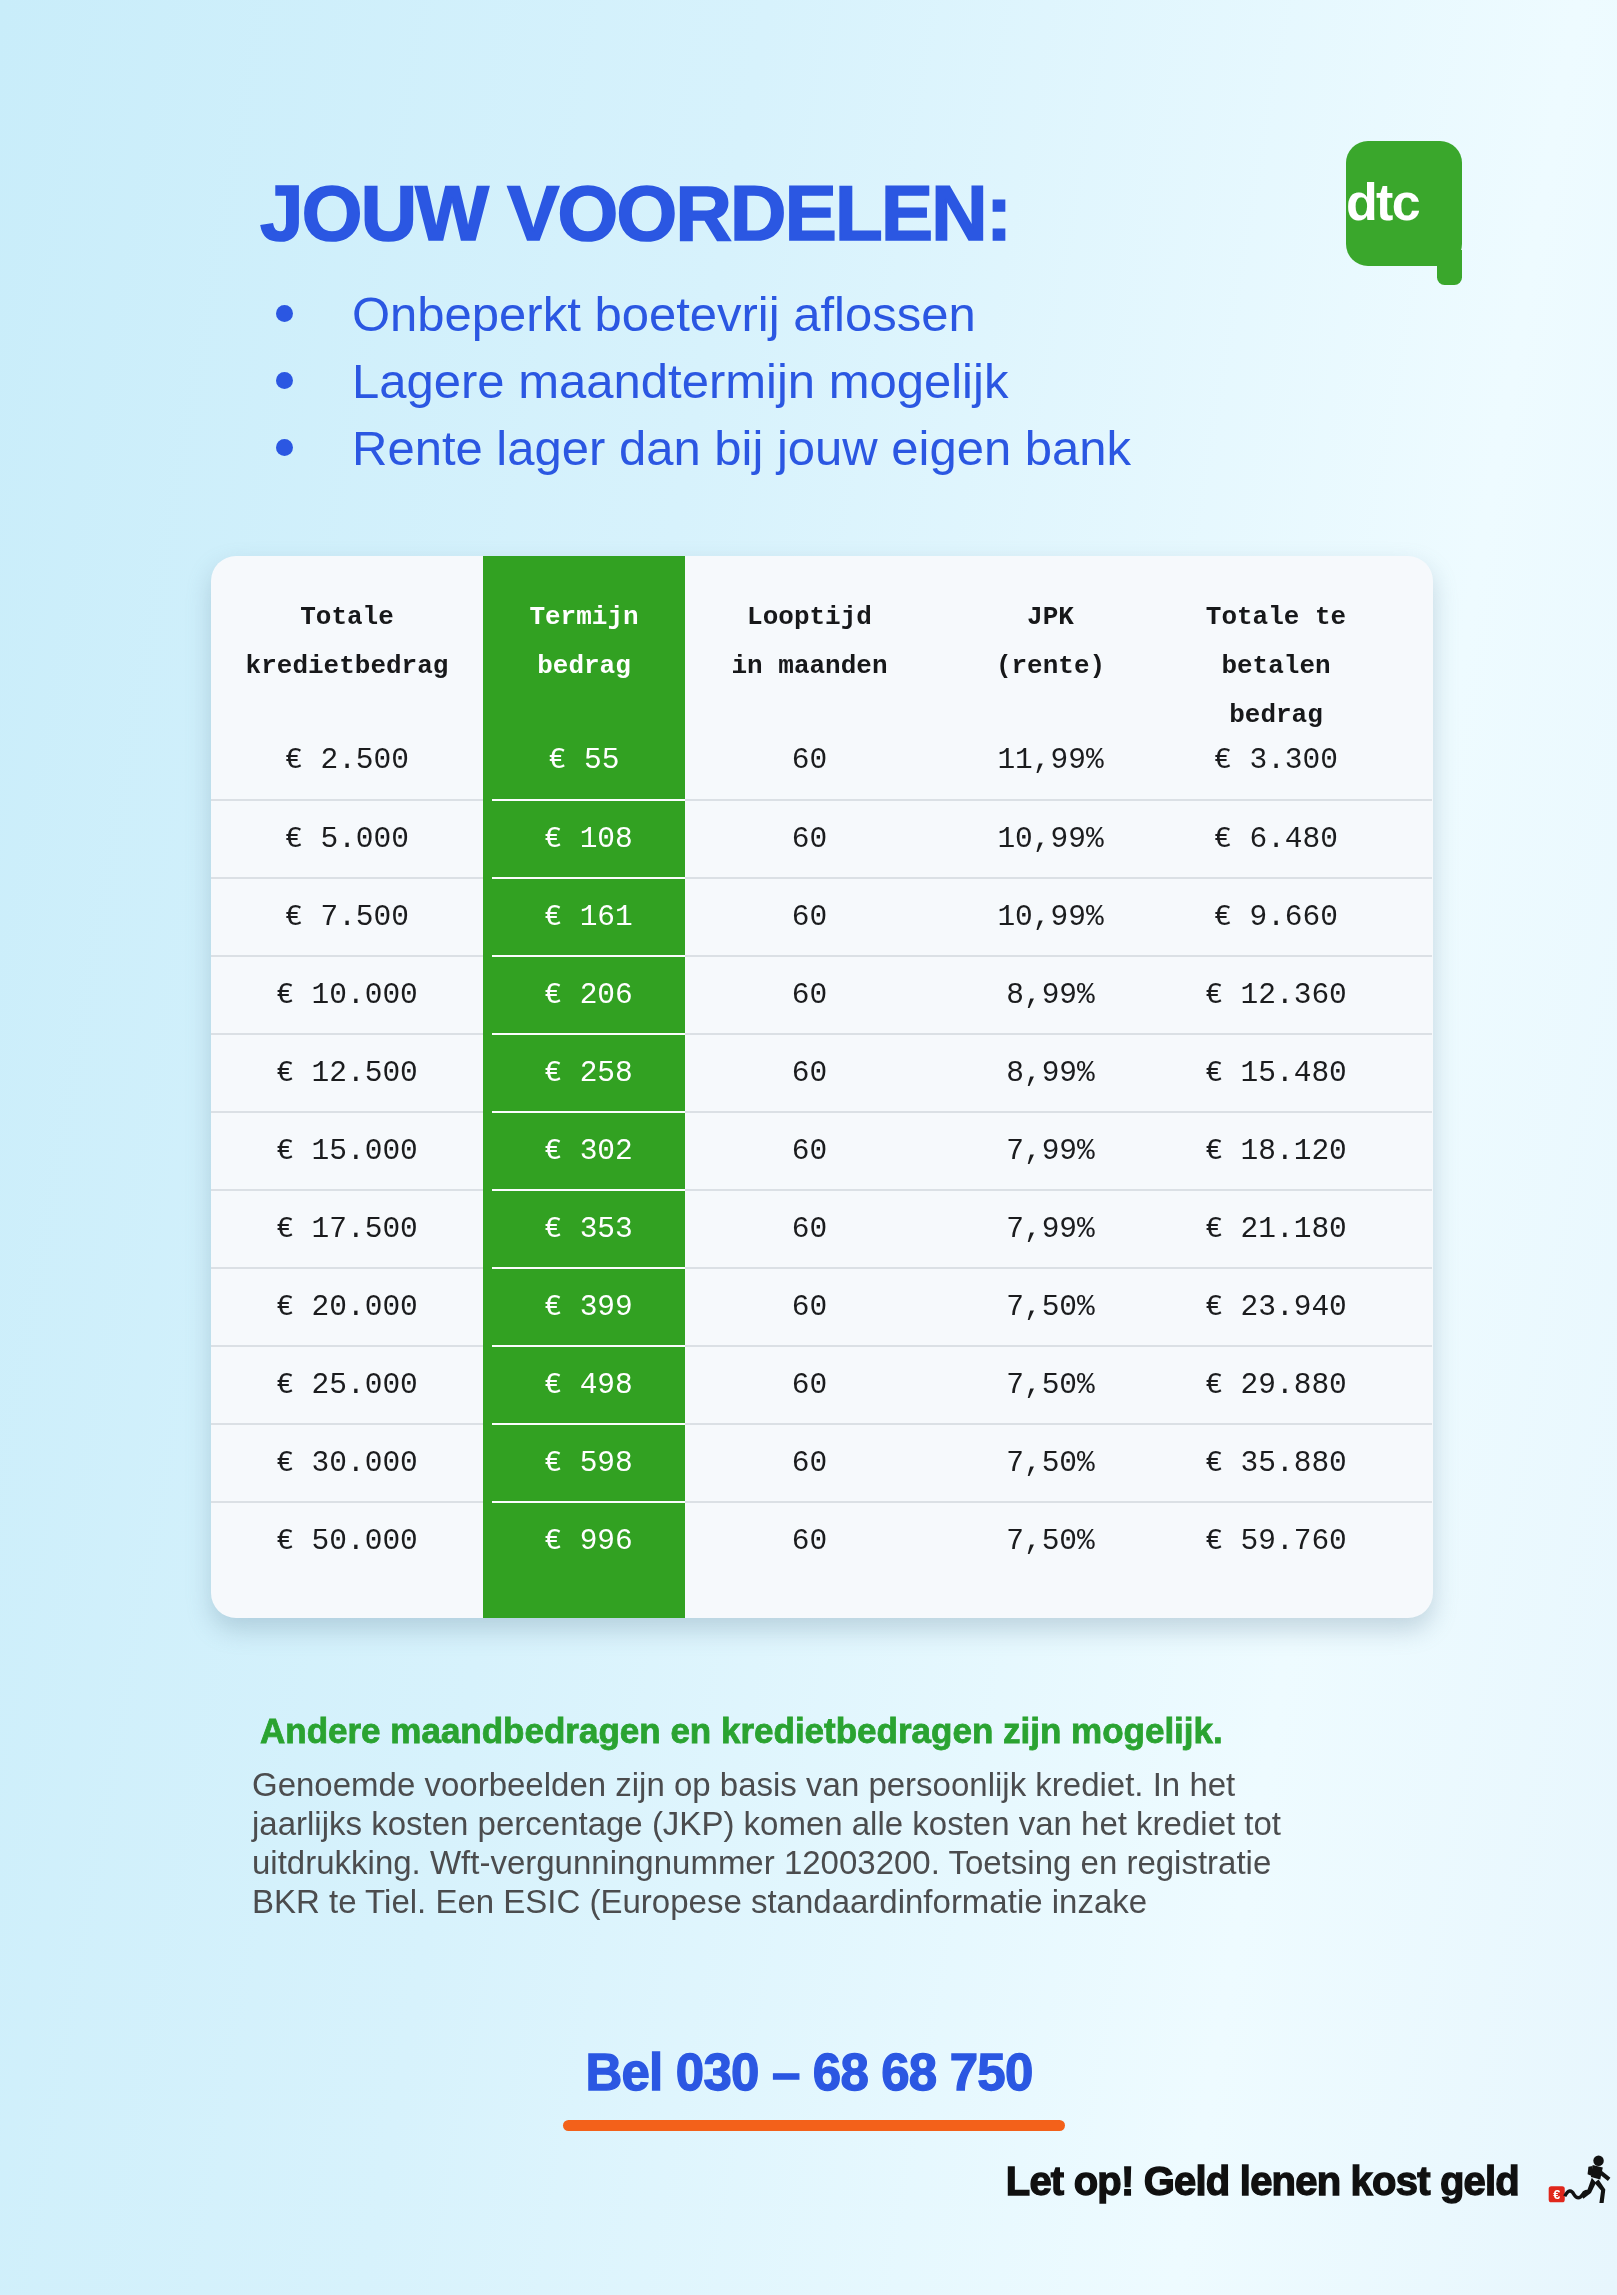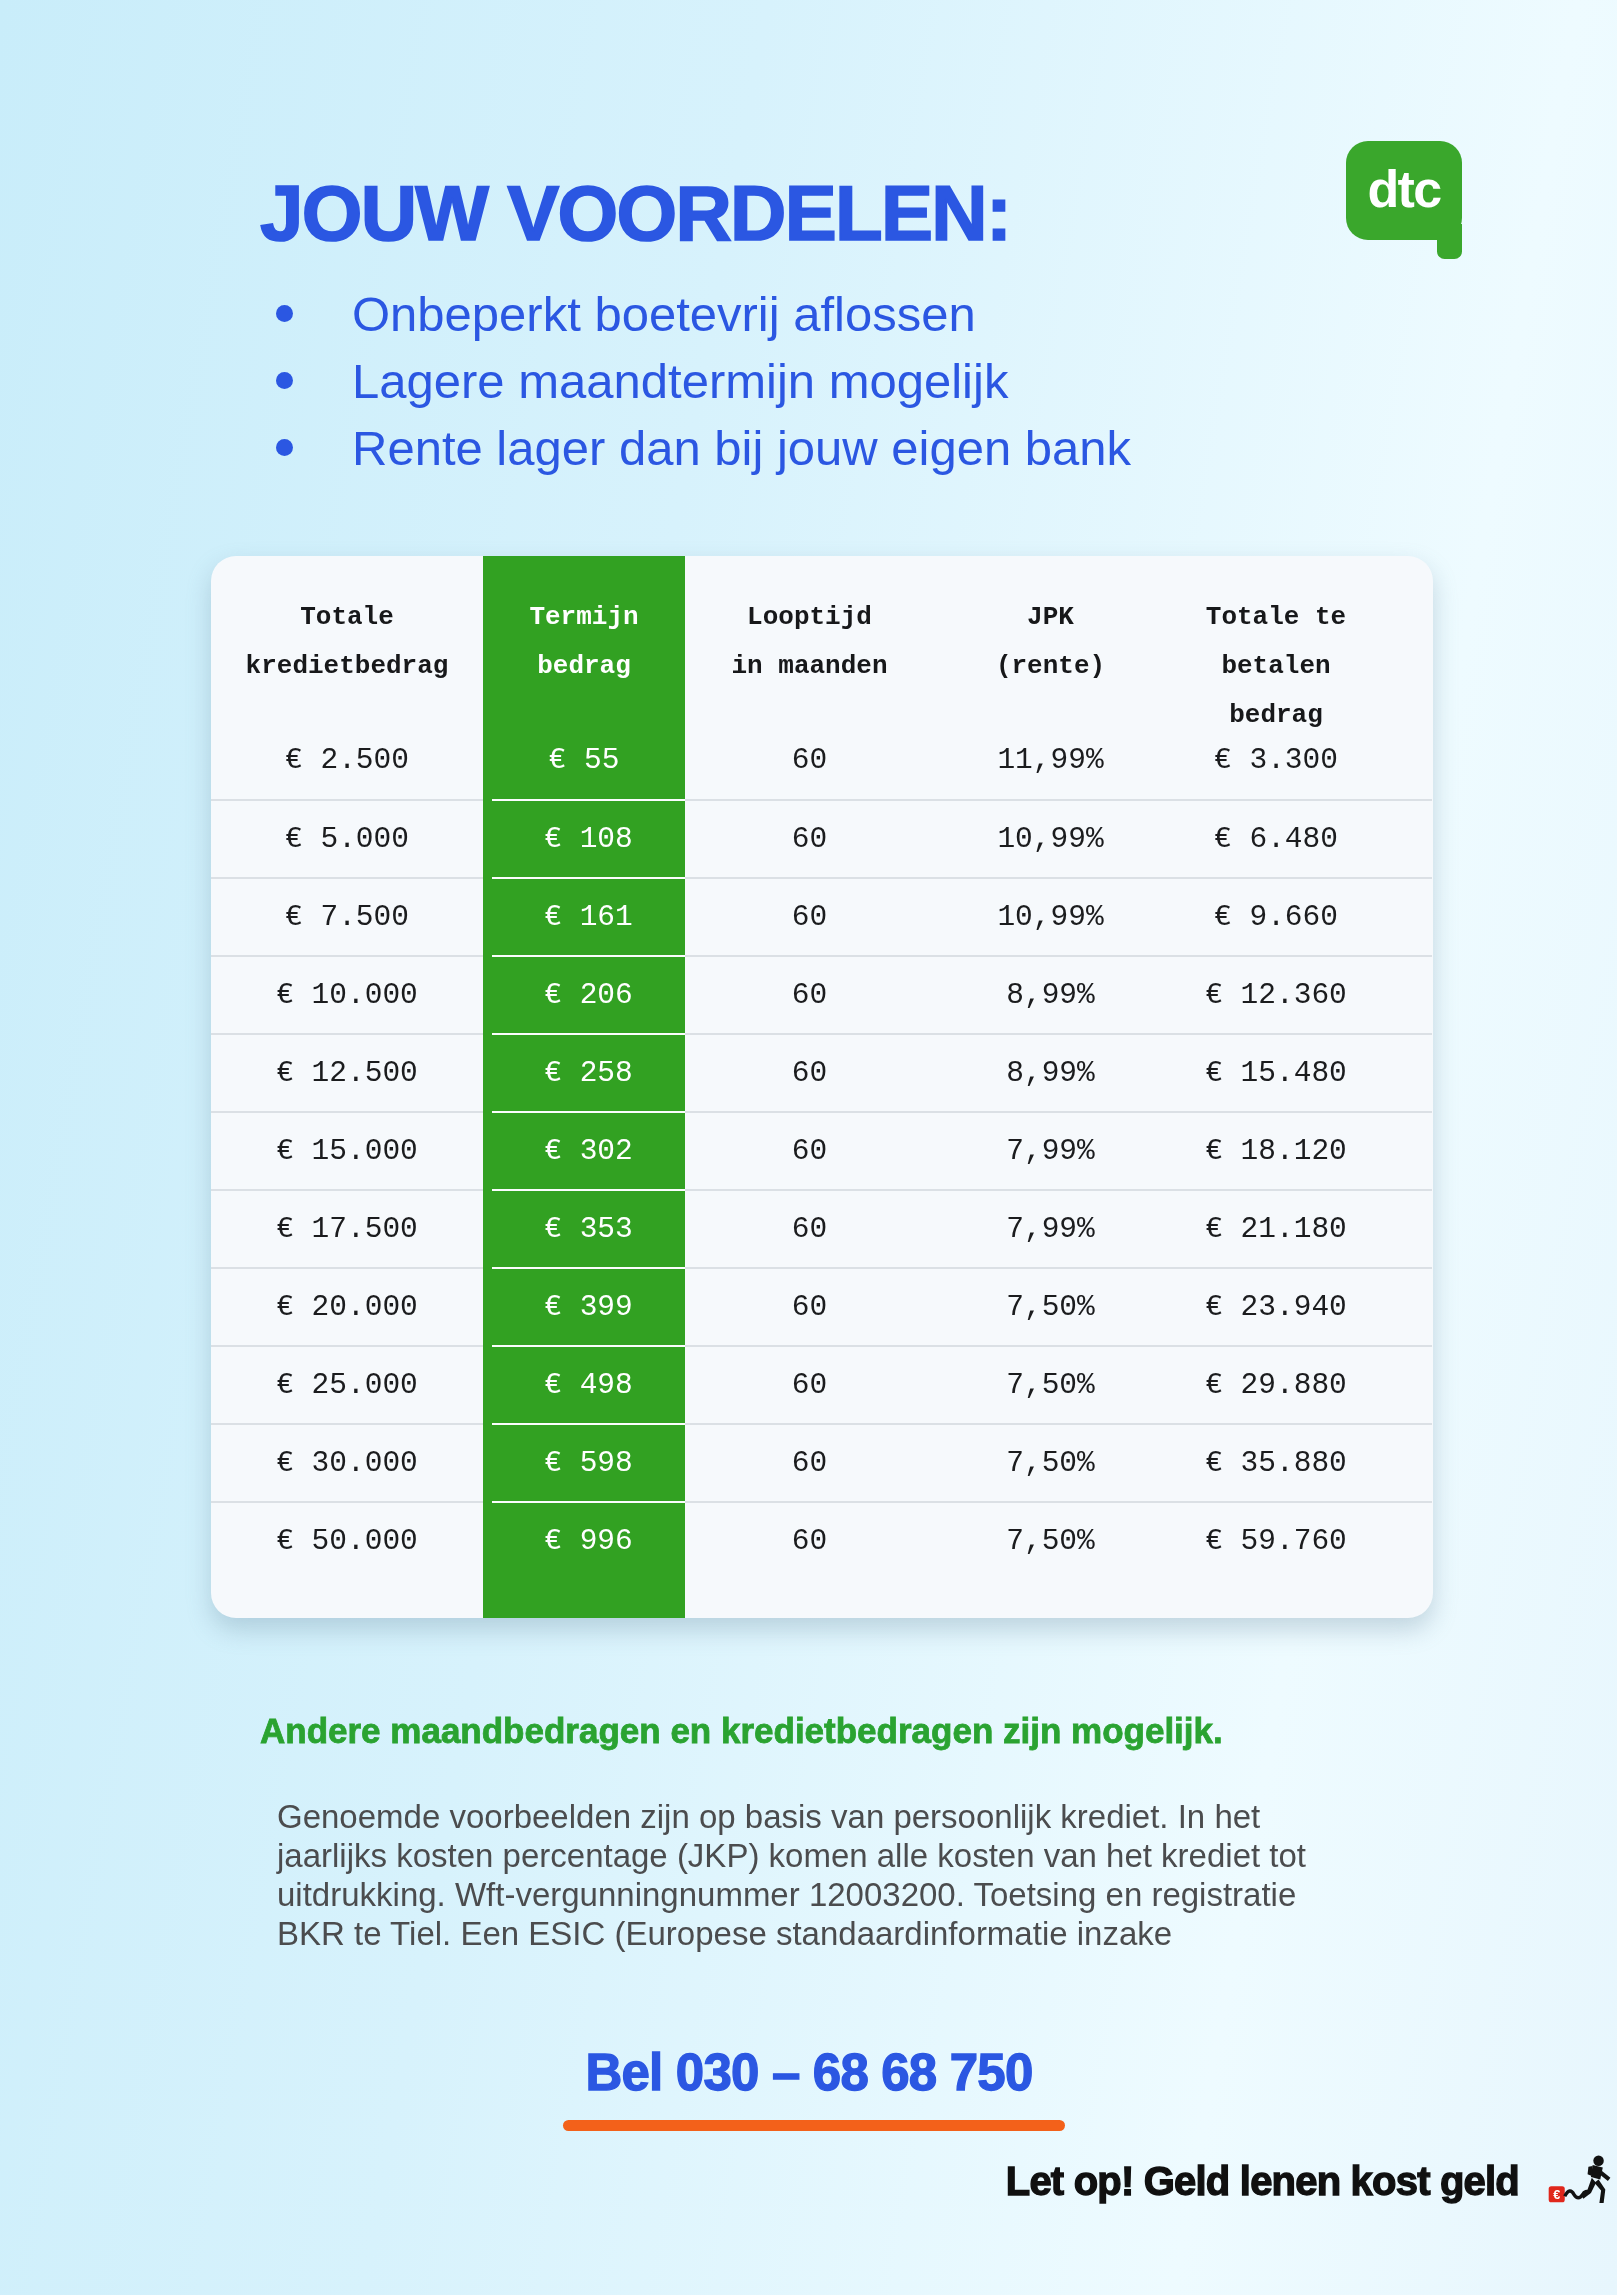--- a/index.html
+++ b/index.html
@@ -8,23 +8,23 @@
     font-family:"Liberation Sans",sans-serif;
     background:linear-gradient(100deg,#c9edfa 0%,#d7f2fc 38%,#eefbff 78%,#e7f6fd 100%);
   }
   
   .title{
     position:absolute;left:260px;top:174px;margin:0;
     font-size:78px;font-weight:700;letter-spacing:-1.7px;line-height:1;
     color:var(--accent-blue,#2b57e2);-webkit-text-stroke:1.7px var(--accent-blue,#2b57e2);
   }
   .logo{
-    position:absolute;left:1346px;top:141px;width:116px;height:99px;
+    position:absolute;left:1346px;top:141px;width:116px;height:125px;
     background:var(--logo-green,#3aa72c);border-radius:22px;
-    display:flex;align-items:center;justify-content:center;
+    display:flex;align-items:center;justify-content:flex-start;
   }
   .logo::after{
     content:"";position:absolute;right:0;bottom:-18.5px;width:25px;height:35px;
     background:var(--logo-green,#3aa72c);border-radius:0 0 7.6px 7.6px;
   }
   .logo span{
     color:#ffffff;font-size:52px;font-weight:700;letter-spacing:-1.7px;
     line-height:1;padding-bottom:3.4px;
   }
   .benefits{position:absolute;left:276px;top:280px;margin:0;padding:0;list-style:none;}
@@ -49,21 +49,21 @@
   .cell{display:flex;align-items:center;justify-content:center;font-size:29.5px;color:#1b1c1e;}
   .cell.green{color:#ffffff;}
   .trow + .trow .cell{border-top:2.5px solid #dbe0e5;}
   .trow + .trow .cell.green{border-top:2.5px solid #fbfdfe;margin-left:9px;}
   
   .subheading{
     position:absolute;left:260px;top:1711px;margin:0;
     font-size:35px;font-weight:700;color:var(--heading-green,#2aa331);
     -webkit-text-stroke:0.8px var(--heading-green,#2aa331);
   }
-  .disclaimer{position:absolute;left:277px;top:1765px;font-size:33px;line-height:39px;color:#4b4c4e;margin-top:32px;}
+  .disclaimer{position:absolute;left:252px;top:1765px;font-size:33px;line-height:39px;color:#4b4c4e;}
   .phone{
     position:absolute;left:0;top:2043px;width:100%;margin:0;text-align:center;
     font-size:51px;font-weight:700;letter-spacing:-0.8px;color:var(--accent-blue,#2453e0);
     -webkit-text-stroke:1.3px var(--accent-blue,#2453e0);
   }
   .phone-underline{
     position:absolute;left:563px;top:2120px;width:502px;height:11px;
     border-radius:5.9px;background:var(--orange,#f3611a);
   }
   .warning{position:absolute;left:0;top:2154px;width:100%;display:flex;justify-content:flex-end;align-items:flex-end;gap:28px;}

